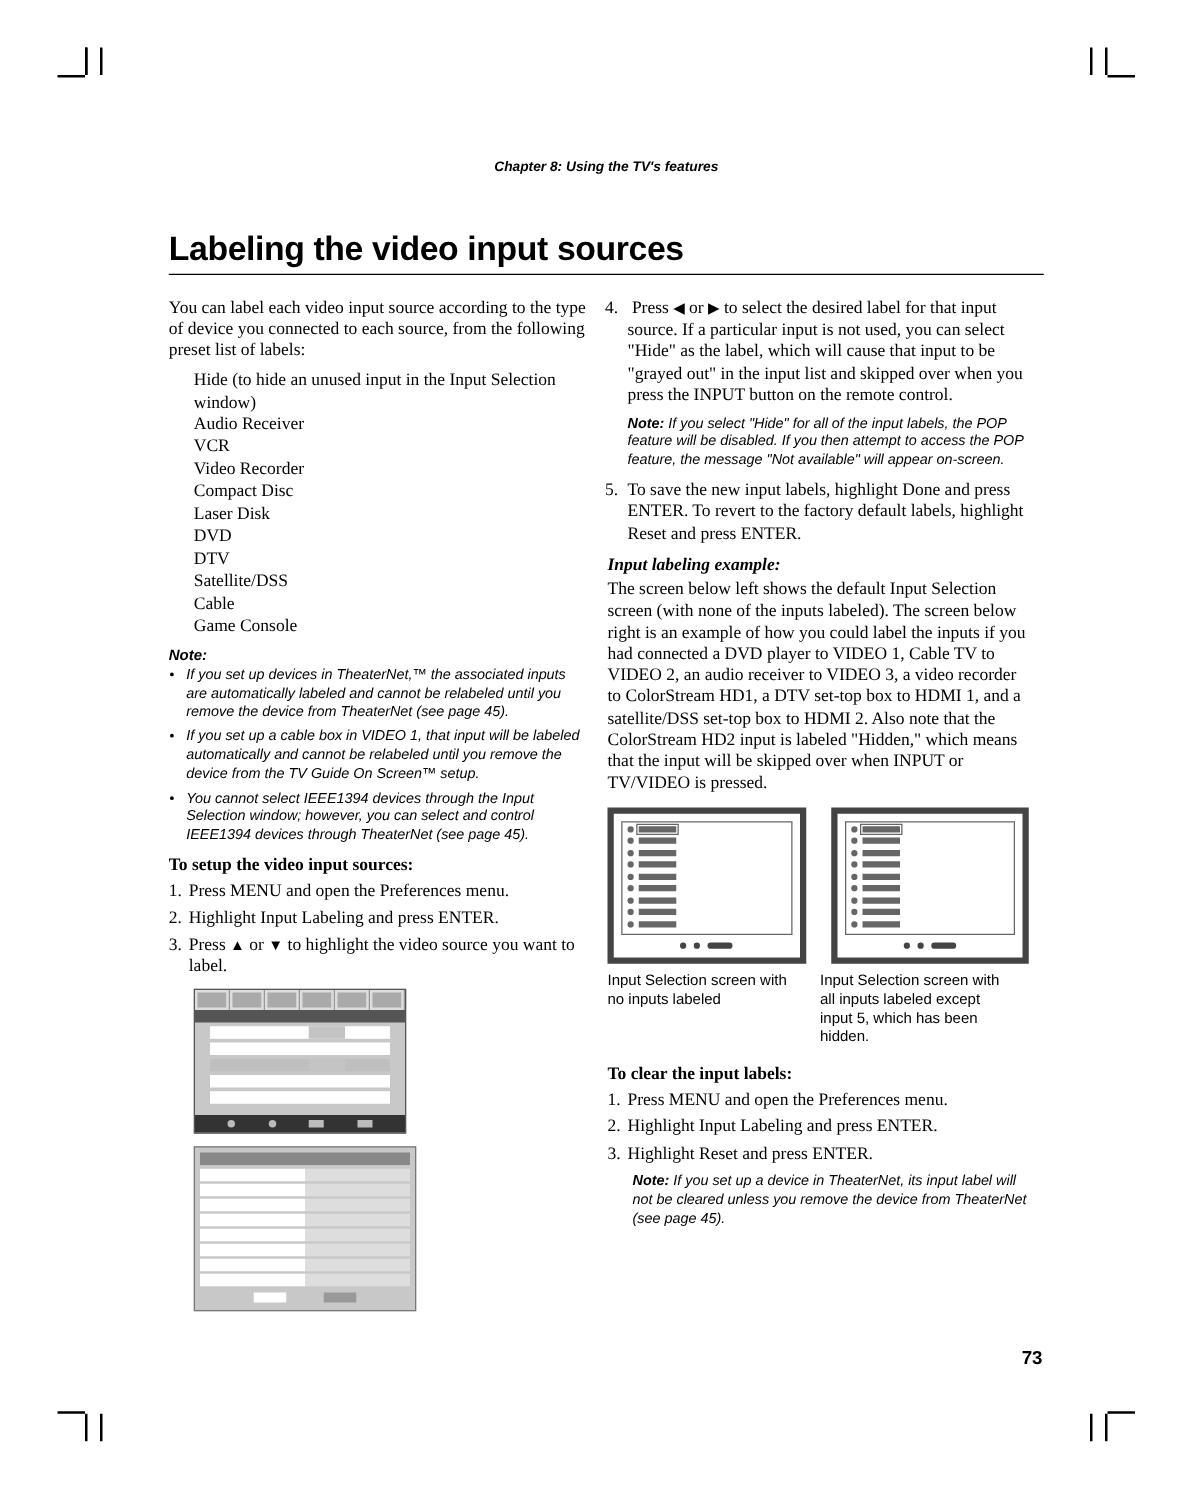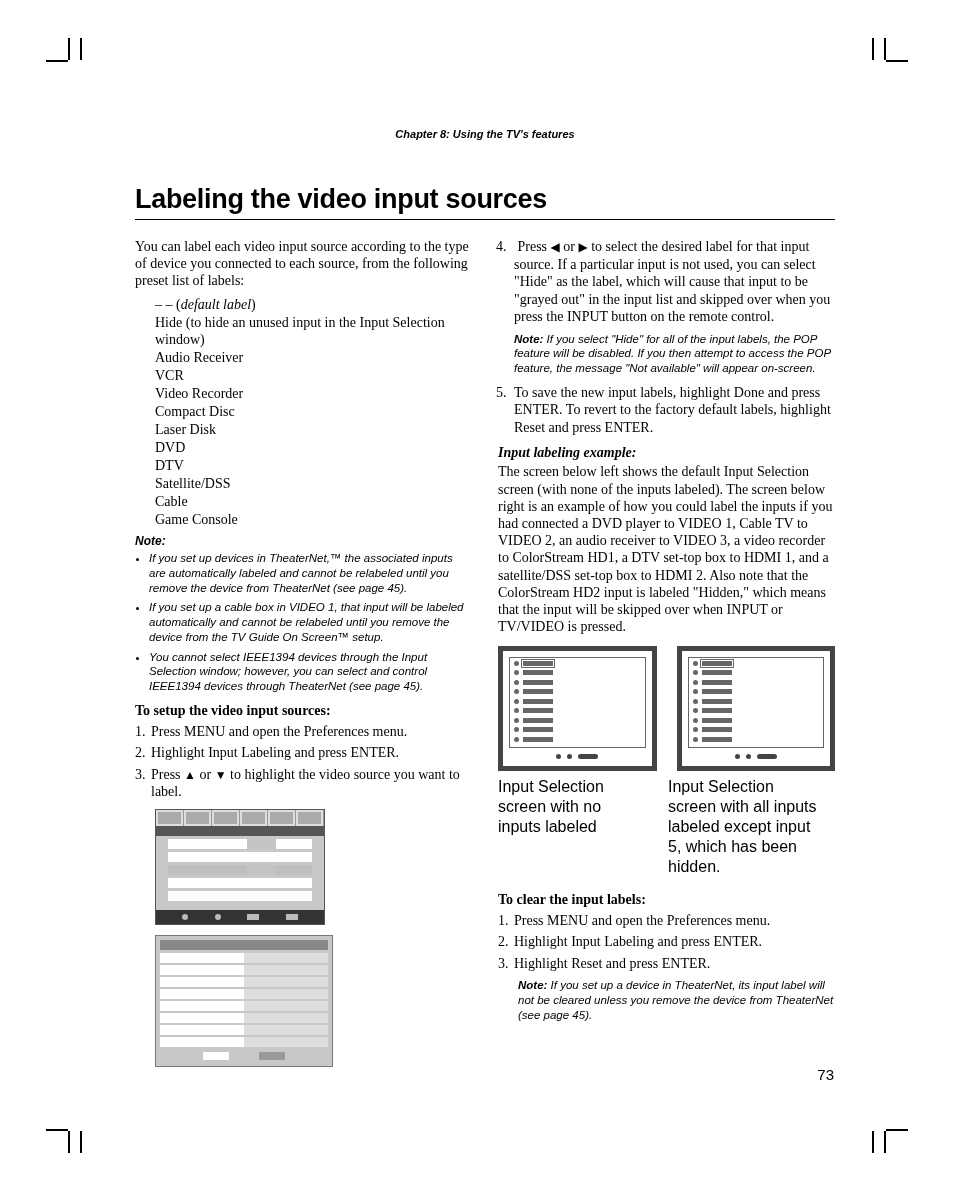--- a/index.html
+++ b/index.html
@@ -60,21 +60,21 @@
     margin: 0 0 4px 0;
     letter-spacing: -0.3px;
   }
   .rule {
     border: 0;
     border-top: 1.5px solid #000;
     margin: 0 0 18px 0;
   }
   .columns {
     display: flex;
-    gap: 26px;
+    gap: 14px;
   }
   .col {
     width: 337px;
     font-size: 14px;
     line-height: 1.23;
   }
   .col p { margin: 0 0 4px 0; }
   .label-list { margin: 6px 0 6px 20px; }
   .label-list div { line-height: 1.28; }
   .note-heading {
@@ -182,29 +182,29 @@
   .tv .entry span.sel { outline:1px solid #666; outline-offset:1px; }
   .tv .btm {
     position:absolute; left:0; right:0; bottom:4px; height:10px;
     display:flex; justify-content:center; gap:6px; align-items:center;
   }
   .tv .btm span { width:5px; height:5px; border-radius:50%; background:#444; }
   .tv .btm span.bar { width:20px; border-radius:3px; }
 
   .tv-captions { display:flex; gap:20px; }
   .tv-captions div {
-    width:150px; font-family: Arial, Helvetica, sans-serif; font-size:16px; line-height:1.25;
+    width:150px; font-family: Arial, Helvetica, sans-serif; font-size:12px; line-height:1.25;
   }
 
   .pagenum {
     position:absolute;
     right: 120px;
-    bottom: 108px;
+    bottom: 96px;
     font-family: Arial, Helvetica, sans-serif;
-    font-weight: normal;
+    font-weight: bold;
     font-size: 15px;
   }
 </style>
 </head>
 <body>
 
 <div class="page">
 
   <div class="crop tl"></div>
   <div class="crop tl tl2"></div>
@@ -221,21 +221,20 @@
 
     <h1 class="title">Labeling the video input sources</h1>
     <hr class="rule">
 
     <div class="columns">
 
       <div class="col">
         <p>You can label each video input source according to the type of device you connected to each source, from the following preset list of labels:</p>
 
         <div class="label-list">
-          <div><span>– – (</span><span style="font-style:italic">default label</span><span>)</span></div>
           <div>Hide (to hide an unused input in the Input Selection window)</div>
           <div>Audio Receiver</div>
           <div>VCR</div>
           <div>Video Recorder</div>
           <div>Compact Disc</div>
           <div>Laser Disk</div>
           <div>DVD</div>
           <div>DTV</div>
           <div>Satellite/DSS</div>
           <div>Cable</div>

